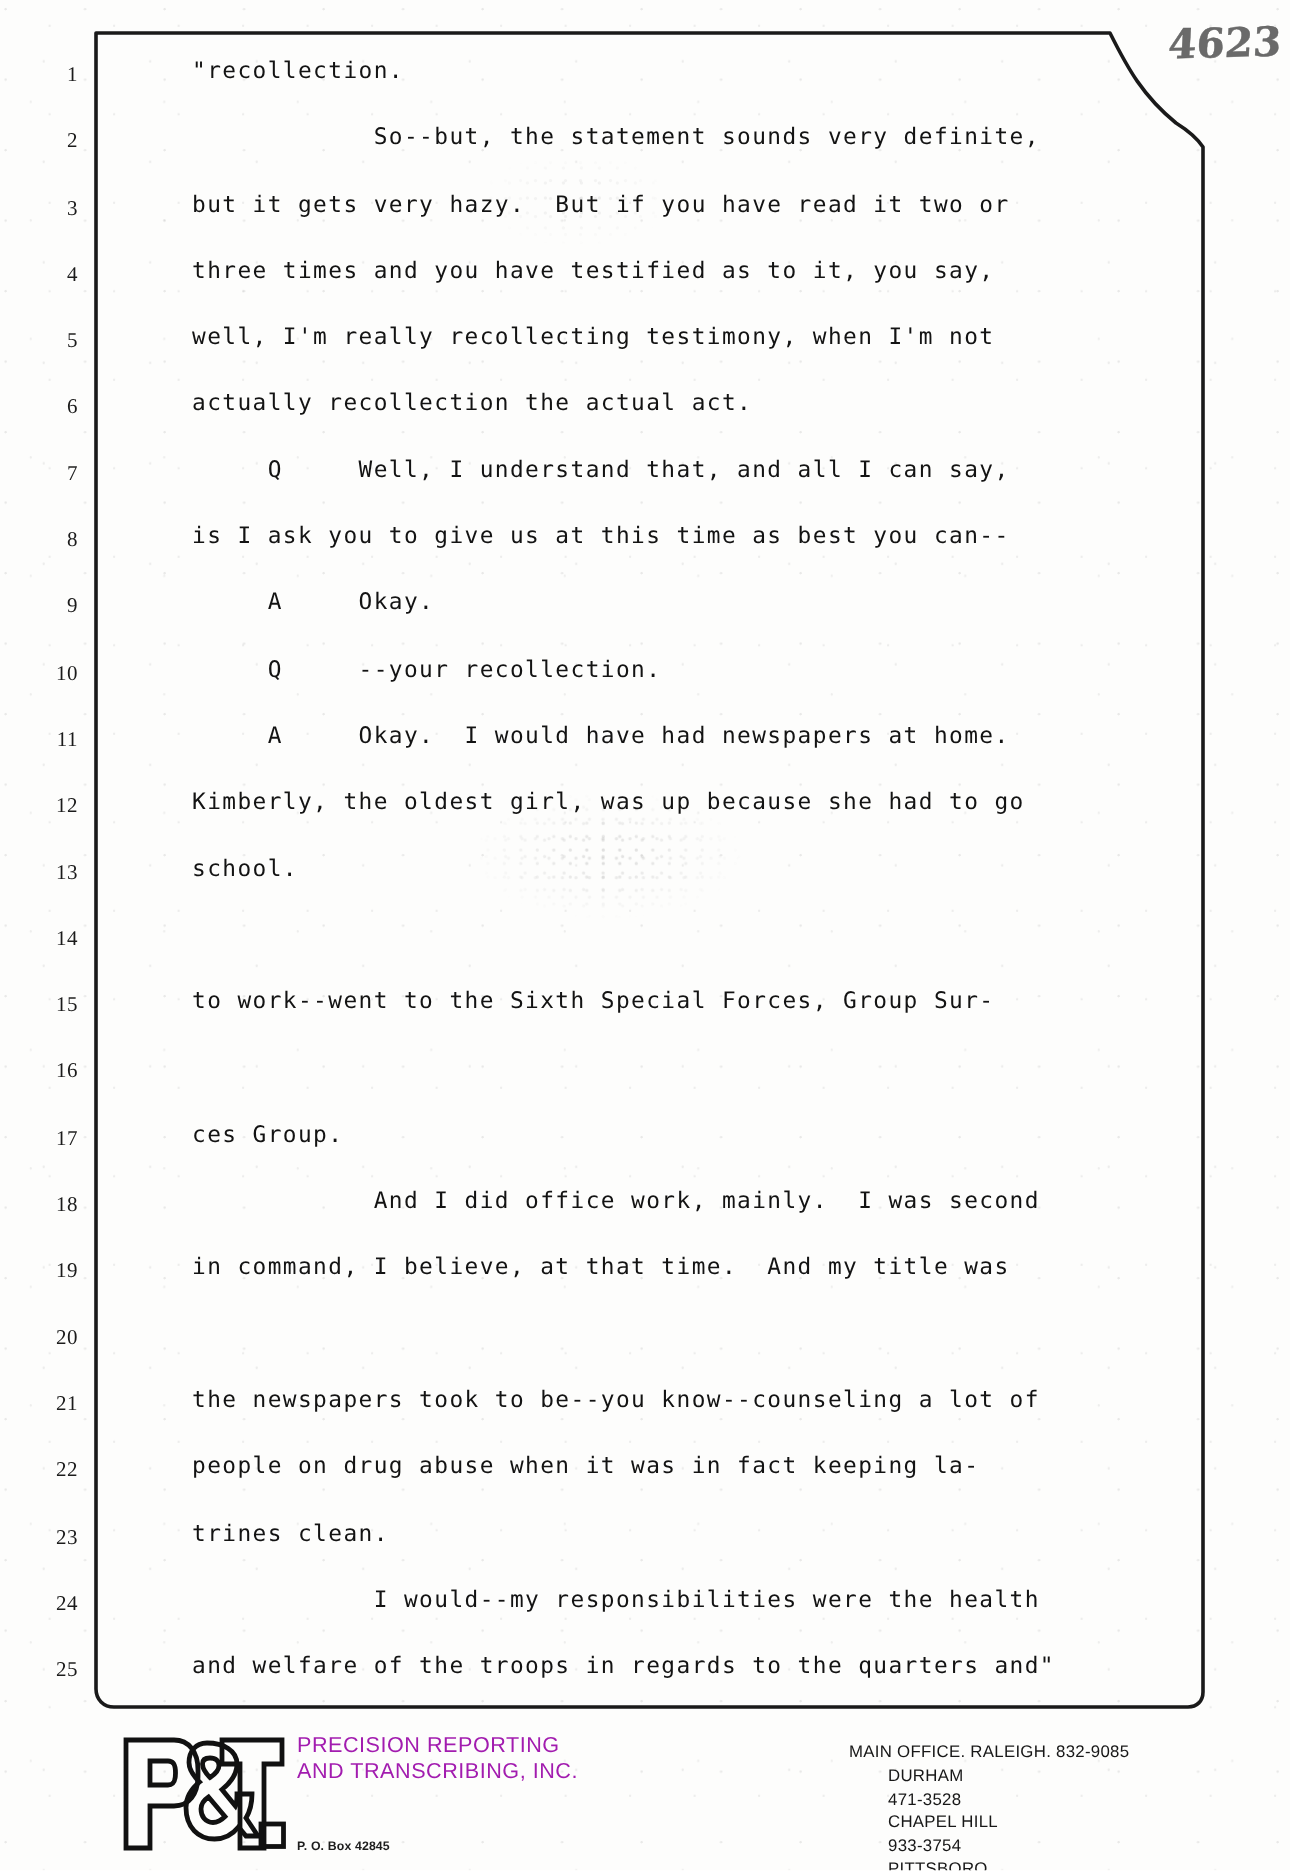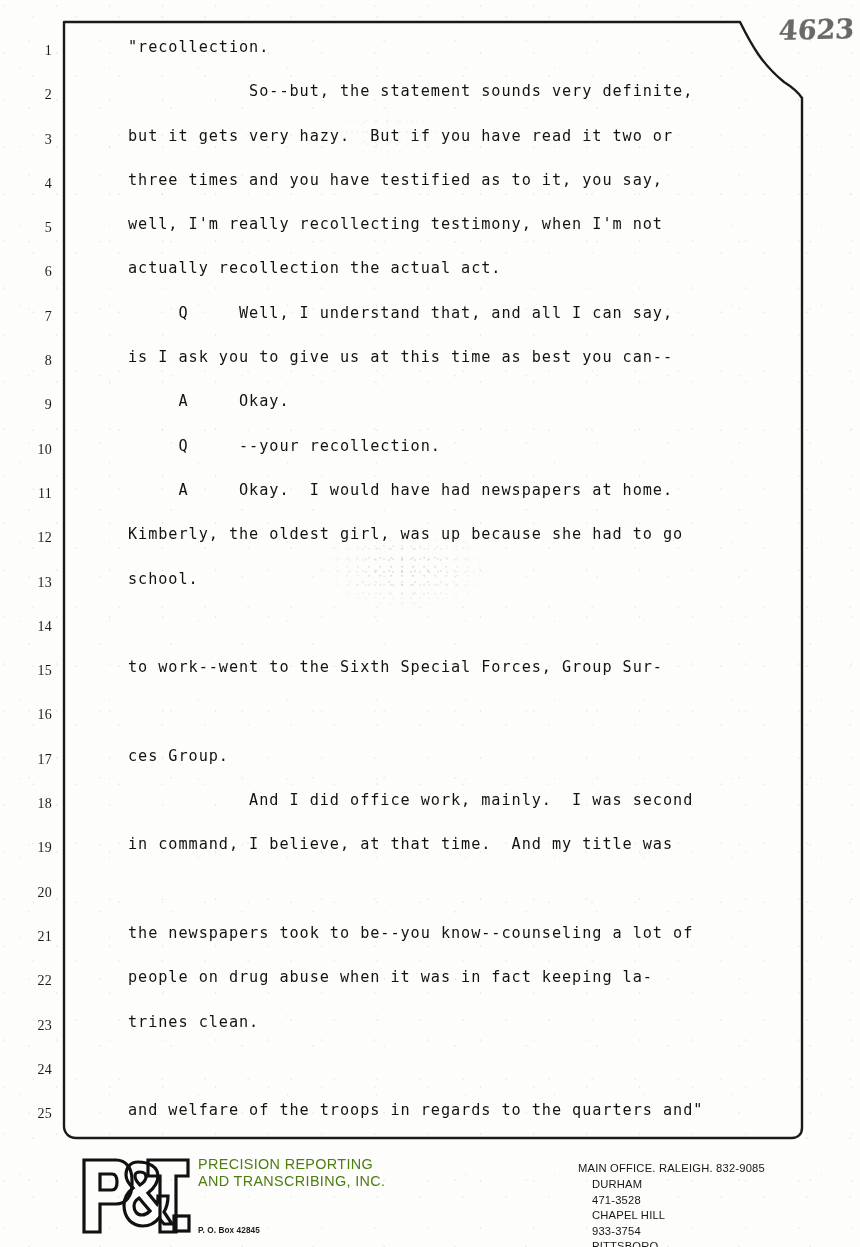--- a/index.html
+++ b/index.html
@@ -137,21 +137,21 @@
     position: absolute;
     left: 198px;
     top: 8px;
     width: 260px;
   }
   .co-name {
     font-family: "Liberation Sans", sans-serif;
     font-size: 14.4px;
     font-weight: 500;
     letter-spacing: .35px;
-    color: #4d7c0f;
+    color: #a21caf;
     line-height: 17px;
     white-space: pre;
   }
   #address {
     position: absolute;
     left: 198px;
     top: 57px;
     font-family: "Liberation Sans", sans-serif;
     font-size: 8.2px;
     font-weight: 700;
@@ -166,21 +166,20 @@
     left: 566px;
     top: 14px;
     font-family: "Liberation Sans", sans-serif;
     font-size: 11.2px;
     letter-spacing: .2px;
     color: #171717;
   }
   #phones .main {
     white-space: pre;
     margin-bottom: 3px;
-    margin-left: 12px;
   }
   .phone-row {
     display: flex;
     margin-left: 26px;
     line-height: 15.5px;
     flex-direction: column;
   }
   .phone-city { width: 92px; white-space: pre; }
   .phone-num  { white-space: pre; }
 </style>
@@ -287,20 +286,21 @@
       <div class="tline">
         <div class="lnum">22</div>
         <div class="ltext">people on drug abuse when it was in fact keeping la-</div>
       </div>
       <div class="tline">
         <div class="lnum">23</div>
         <div class="ltext">trines clean.</div>
       </div>
       <div class="tline">
         <div class="lnum">24</div>
+        <div class="ltext">            I would--my responsibilities were the health</div>
       </div>
       <div class="tline">
         <div class="lnum">25</div>
         <div class="ltext">and welfare of the troops in regards to the quarters and"</div>
       </div>
     </div>
 
   <div id="footer">
 
     <div id="logo">

